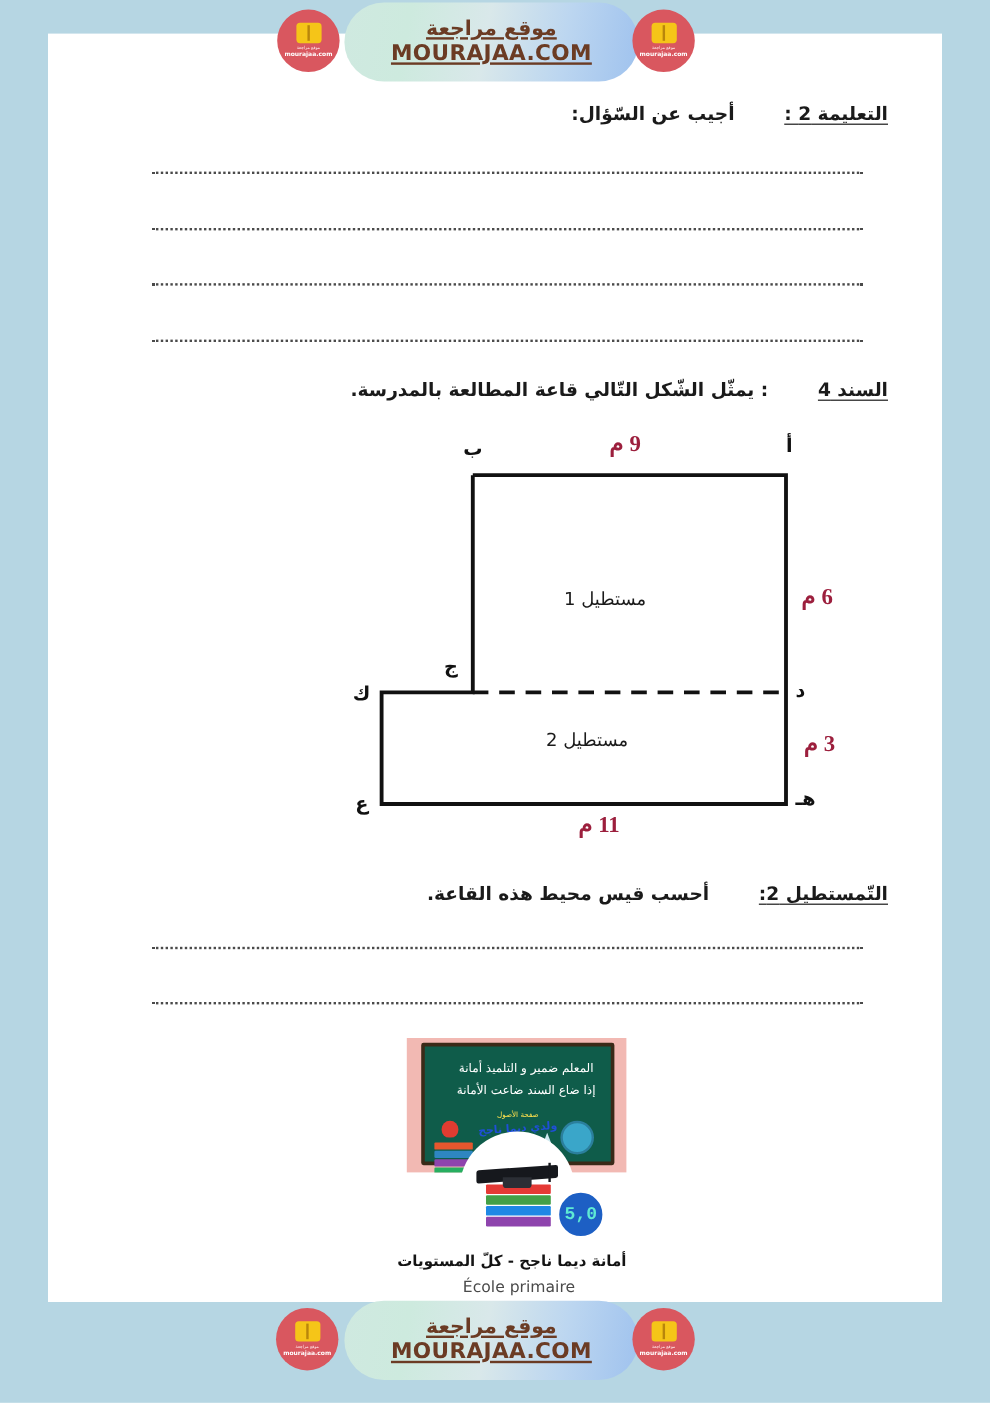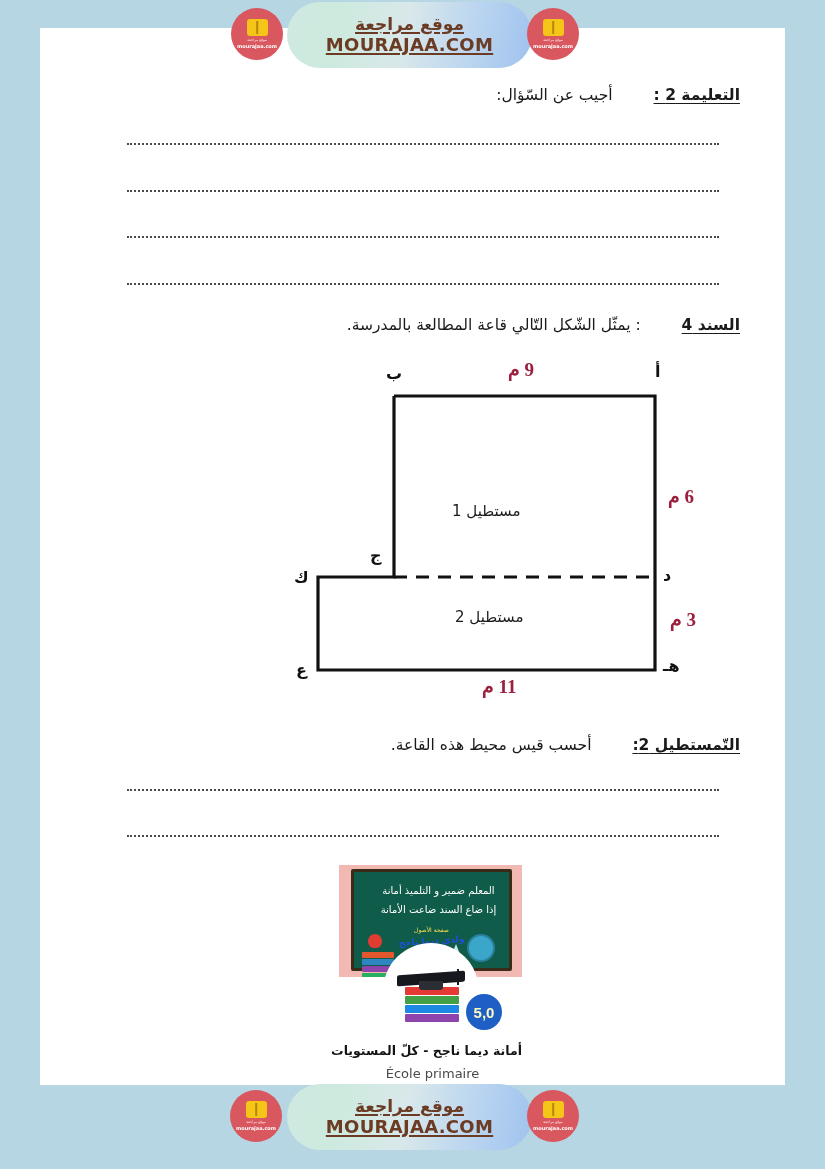--- a/index.html
+++ b/index.html
@@ -144,21 +144,21 @@
     color: #1a1a1a;
     white-space: nowrap;
   }
   .instruction .underlined {
     text-decoration: underline;
     text-decoration-thickness: 1.4px;
     text-underline-offset: 3px;
     font-weight: bold;
     margin-left: 36px;
   }
-  .instruction .plain { font-weight: normal; }
+  .instruction .plain { font-weight: bold; }
 
   #instruction-1 { right: 85px; top: 86px; }
   #support-4     { right: 85px; top: 316px; }
   #instruction-2 { right: 85px; top: 736px; }
 
   
   .dotted-line {
     position: absolute;
     left: 127px;
     width: 592px;
@@ -372,22 +372,22 @@
 
   .rating-badge {
     position: absolute;
     left: 124px;
     top: 126px;
     width: 36px;
     height: 36px;
     border-radius: 50%;
     background: #1d5fc4;
     border: 3px solid #ffffff;
-    color: #fef9c3;
-    font-family: Liberation Sans, sans-serif;
+    color: #5eead4;
+    font-family: Liberation Mono, monospace;
     font-size: 15px;
     font-weight: bold;
     display: flex;
     align-items: center;
     justify-content: center;
     text-align: right;
   }
 
   .card-title-ar {
     position: absolute;
@@ -467,21 +467,21 @@
   <div class="vertex-label" style="left:663px; top:216px;">د</div>
   <div class="vertex-label" style="left:294px; top:218px;">ك</div>
   <div class="vertex-label" style="left:296px; top:310px;">ع</div>
   <div class="vertex-label" style="left:663px; top:306px;">هـ</div>
 
   <div class="measure-label" style="left:508px; top:8px;">9 م</div>
   <div class="measure-label" style="left:668px; top:135px;">6 م</div>
   <div class="measure-label" style="left:670px; top:258px;">3 م</div>
   <div class="measure-label" style="left:482px; top:325px;">11 م</div>
 
-  <div class="rect-label" style="left:452px; top:140px;margin-top:12px;">مستطيل 1</div>
+  <div class="rect-label" style="left:470px; top:140px;">مستطيل 1</div>
   <div class="rect-label" style="left:455px; top:258px;">مستطيل 2</div>
 </div>
 
 <div class="instruction" id="instruction-2">
   <span class="underlined">التّمستطيل 2:</span><span class="plain"> أحسب قيس محيط هذه القاعة.</span>
 </div>
 
 <div class="dotted-line" style="top:789px"></div>
 <div class="dotted-line" style="top:835px"></div>
 

